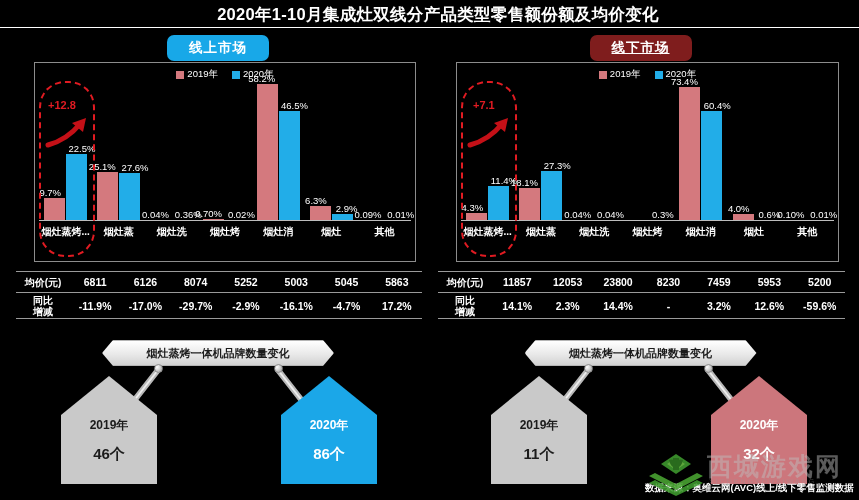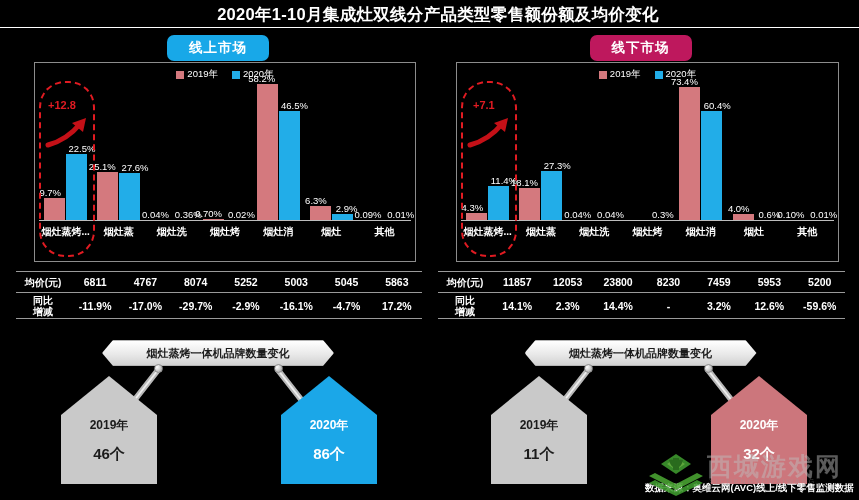--- a/index.html
+++ b/index.html
@@ -37,21 +37,21 @@
   .panel.left  { left: 8px;   width: 420px; }
   .panel.right { left: 430px; width: 421px; }
 
   .market-pill {
     position: absolute; top: 5px; left: 50%; transform: translateX(-50%);
     padding: 4px 22px; border-radius: 7px;
     font-size: 13.5px; font-weight: bold; color: #ffffff;
     white-space: nowrap; letter-spacing: 1px;
   }
   .pill-online  { background: #18A8E8; }
-  .pill-offline { background: #be185d; }
+  .pill-offline { background: #7f1d1d; text-decoration: underline; }
 
   .chart-box {
     position: absolute; top: 32px; left: 26px; right: 12px; height: 200px;
     border: 1px solid #8c8c8c;
     background: #000;
   }
 
   .legend {
     position: absolute; top: 5px; left: 0; width: 100%;
     display: flex; justify-content: center; gap: 14px;
@@ -349,21 +349,21 @@
         <path d="M41 3 L38 17 L27 8 Z" fill="#C41017"></path>
       </svg>
     </div>
 
     <div class="tbl-toprule"></div>
     <div class="dtable">
       <div class="row r1">
         <div class="hdr">均价(元)</div>
         <div class="cells" id="price-online">
             <div class="cell">6811</div>
-            <div class="cell">4767</div>
+            <div class="cell">6126</div>
             <div class="cell">8074</div>
             <div class="cell">5252</div>
             <div class="cell">5003</div>
             <div class="cell">5045</div>
             <div class="cell">5863</div>
           </div>
       </div>
       <div class="row r2">
         <div class="hdr">
           <div>同比</div>

